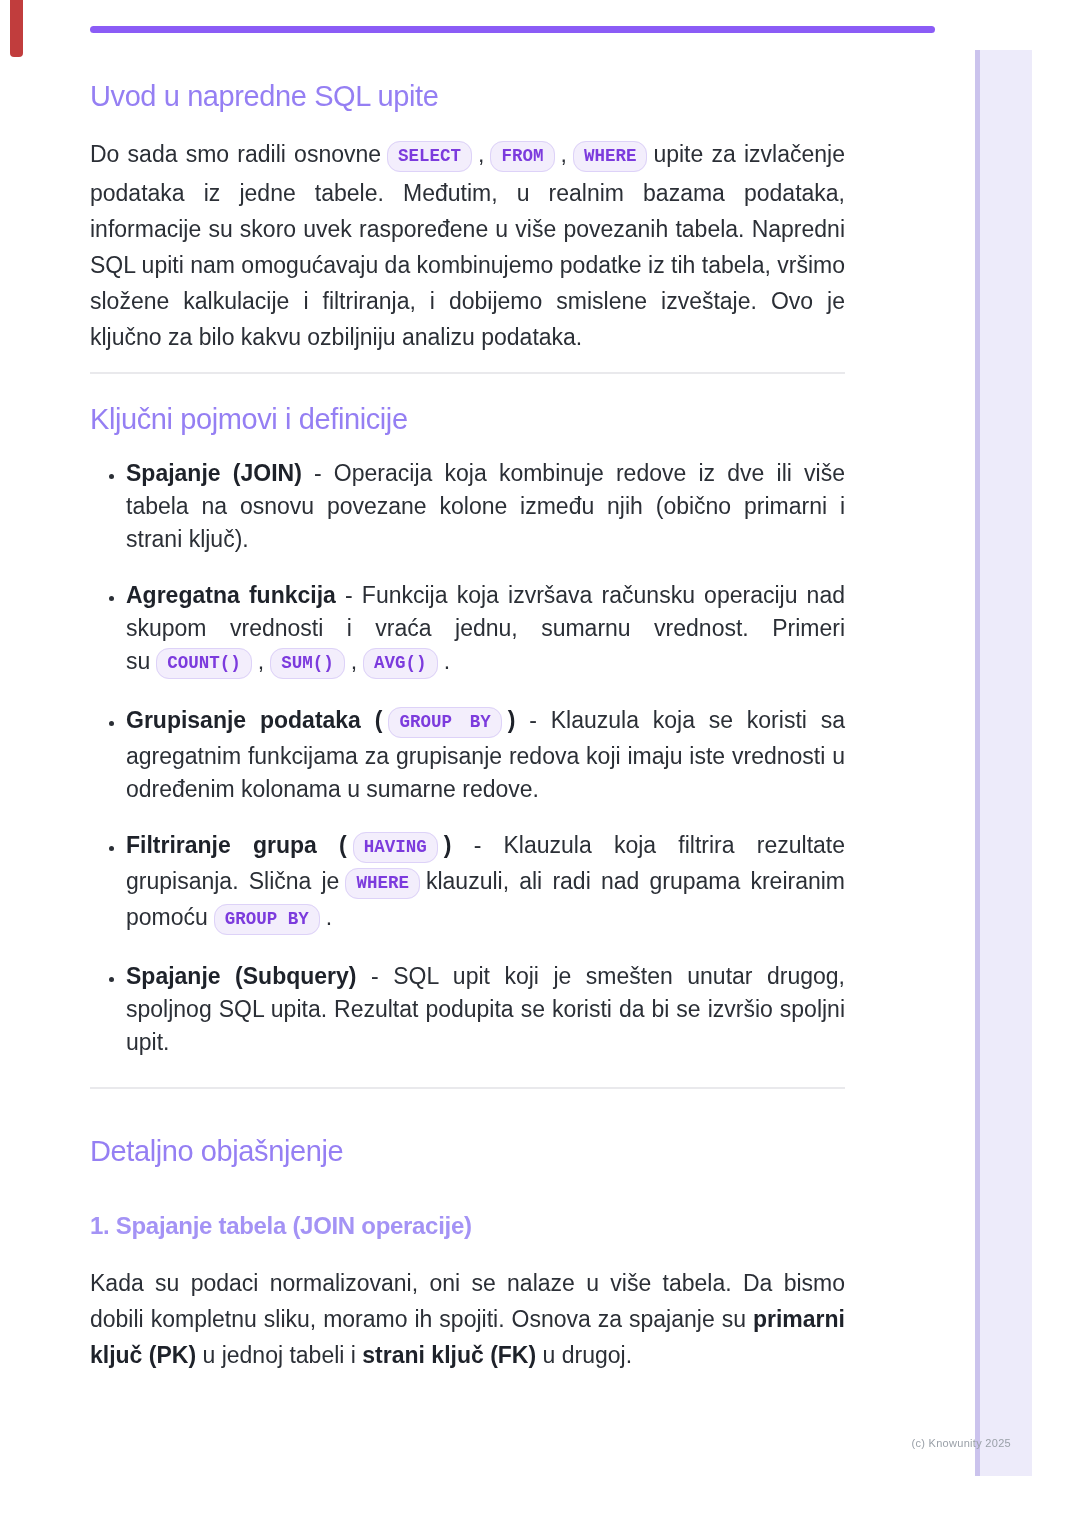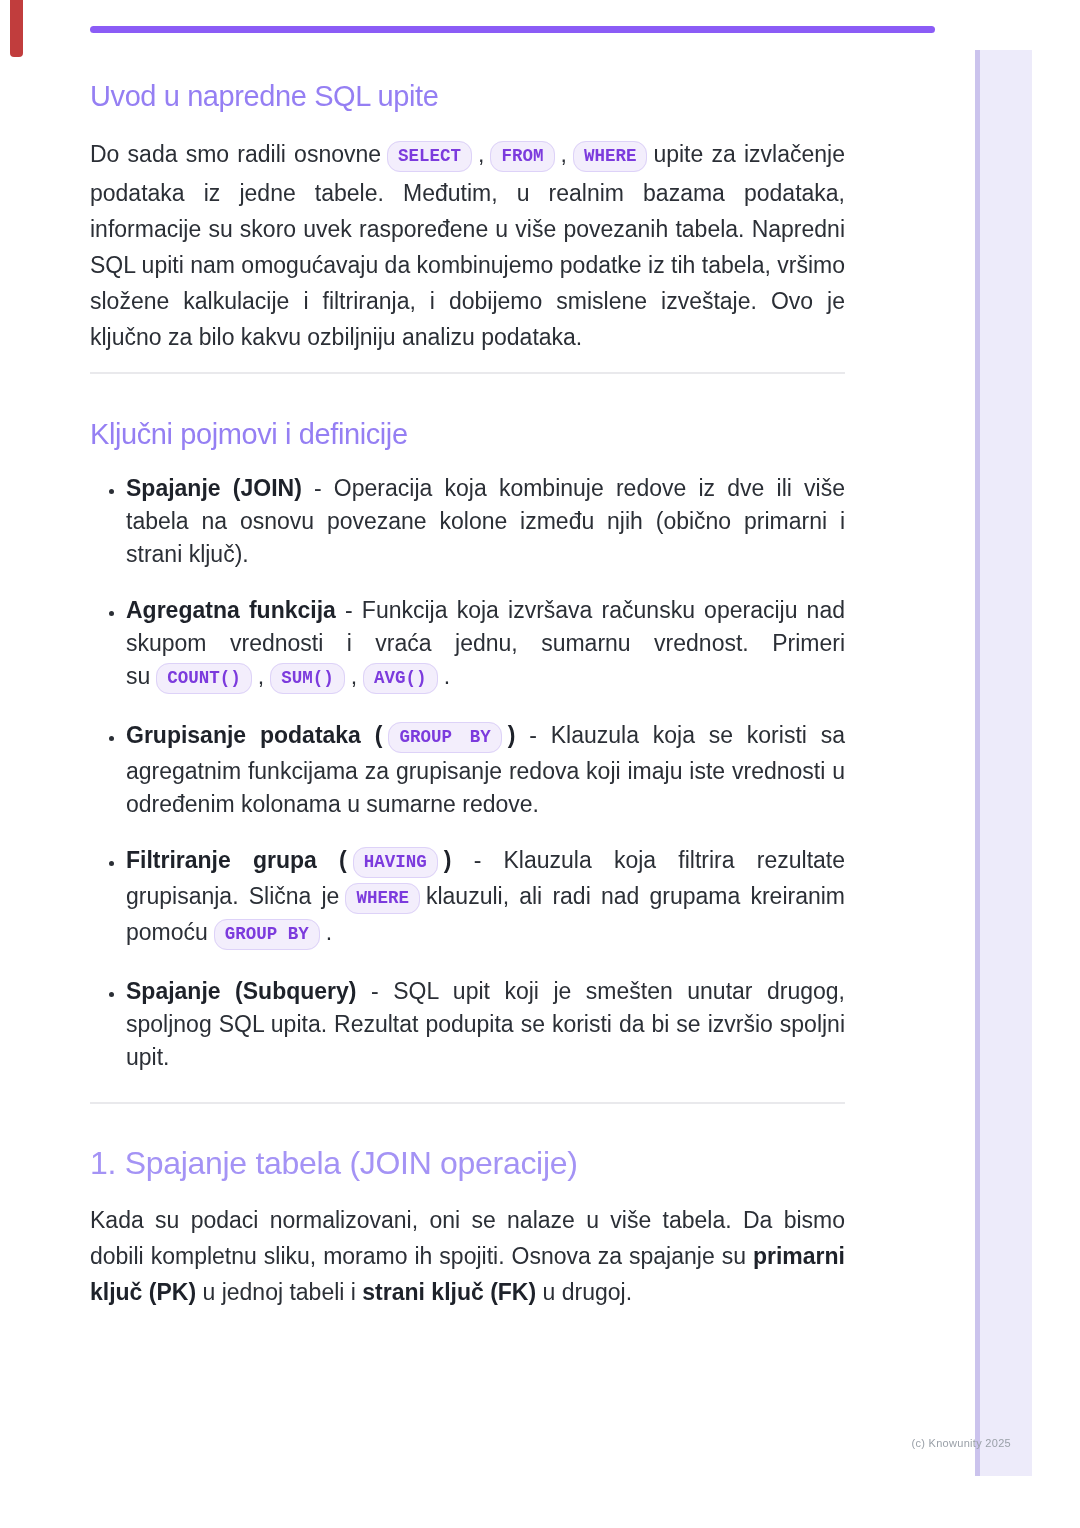--- a/index.html
+++ b/index.html
@@ -23,24 +23,24 @@
   }
   .title-underline-rule{
     width:845px;height:7px;background:#8b5cf6;border:none;border-radius:4px;
     margin:26px 0 0;
   }
   h2.section-heading{
     font-size:29px;line-height:32px;font-weight:400;letter-spacing:-0.4px;
     color:#957ff3;margin:0;
   }
   h2.intro-heading{margin-top:47px;}
-  h2.keyterms-heading{margin-top:44px;}
+  h2.keyterms-heading{margin-top:29px;}
   h2.details-heading{margin-top:46px;}
   h3.sub-heading{
-    font-size:32px;line-height:30px;font-weight:400;letter-spacing:-0.3px;
+    font-size:24px;line-height:30px;font-weight:700;letter-spacing:-0.3px;
     color:#a493f5;margin:44px 0 16px;
   }
   p.body-paragraph{
     font-size:23px;line-height:36px;text-align:justify;margin:24px 0 0;
   }
   .section-divider{
     border:none;border-top:2px solid #e9e9ec;width:755px;margin:17px 0 0;
   }
   .divider-2{margin-top:28px;}
   ul.term-list{margin:22px 0 15px;padding:0 0 0 36px;}
@@ -77,18 +77,19 @@
   <ul class="term-list" data-name="term-list">
       <li data-name="term-list-item"><strong data-name="bold-term">Spajanje (JOIN)</strong><span data-name="text-run"> - Operacija koja kombinuje redove iz dve ili više tabela na osnovu povezane kolone između njih (obično primarni i strani ključ).</span></li>
       <li data-name="term-list-item"><strong data-name="bold-term">Agregatna funkcija</strong><span data-name="text-run"> - Funkcija koja izvršava računsku operaciju nad skupom vrednosti i vraća jednu, sumarnu vrednost. Primeri su</span><code data-name="inline-code-chip">COUNT()</code><span data-name="text-run">,</span><code data-name="inline-code-chip">SUM()</code><span data-name="text-run">,</span><code data-name="inline-code-chip">AVG()</code><span data-name="text-run">.</span></li>
       <li data-name="term-list-item"><strong data-name="bold-term">Grupisanje podataka (</strong><code data-name="inline-code-chip">GROUP BY</code><strong data-name="bold-term">)</strong><span data-name="text-run"> - Klauzula koja se koristi sa agregatnim funkcijama za grupisanje redova koji imaju iste vrednosti u određenim kolonama u sumarne redove.</span></li>
       <li data-name="term-list-item"><strong data-name="bold-term">Filtriranje grupa (</strong><code data-name="inline-code-chip">HAVING</code><strong data-name="bold-term">)</strong><span data-name="text-run"> - Klauzula koja filtrira rezultate grupisanja. Slična je</span><code data-name="inline-code-chip">WHERE</code><span data-name="text-run">klauzuli, ali radi nad grupama kreiranim pomoću</span><code data-name="inline-code-chip">GROUP BY</code><span data-name="text-run">.</span></li>
       <li data-name="term-list-item"><strong data-name="bold-term">Spajanje (Subquery)</strong><span data-name="text-run"> - SQL upit koji je smešten unutar drugog, spoljnog SQL upita. Rezultat podupita se koristi da bi se izvršio spoljni upit.</span></li>
     </ul>
 
   <hr class="section-divider divider-2" data-name="section-divider">
 
+  <h2 class="section-heading details-heading" data-name="section-heading-details">Detaljno objašnjenje</h2>
   <h3 class="sub-heading" data-name="sub-heading-join">1. Spajanje tabela (JOIN operacije)</h3>
   <p class="body-paragraph" data-name="details-paragraph"><span data-name="text-run">Kada su podaci normalizovani, oni se nalaze u više tabela. Da bismo dobili kompletnu sliku, moramo ih spojiti. Osnova za spajanje su </span><strong data-name="bold-term">primarni ključ (PK)</strong><span data-name="text-run"> u jednoj tabeli i </span><strong data-name="bold-term">strani ključ (FK)</strong><span data-name="text-run"> u drugoj.</span></p>
 
 </div>
 
 <div class="page-footer" data-name="copyright-footer">(c) Knowunity 2025</div>
 
 </body></html>

